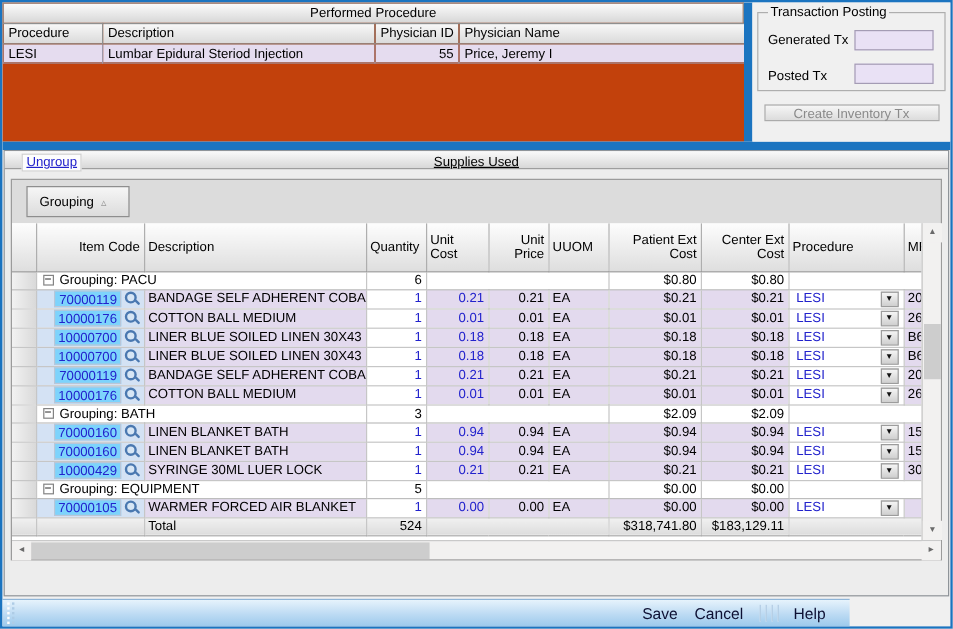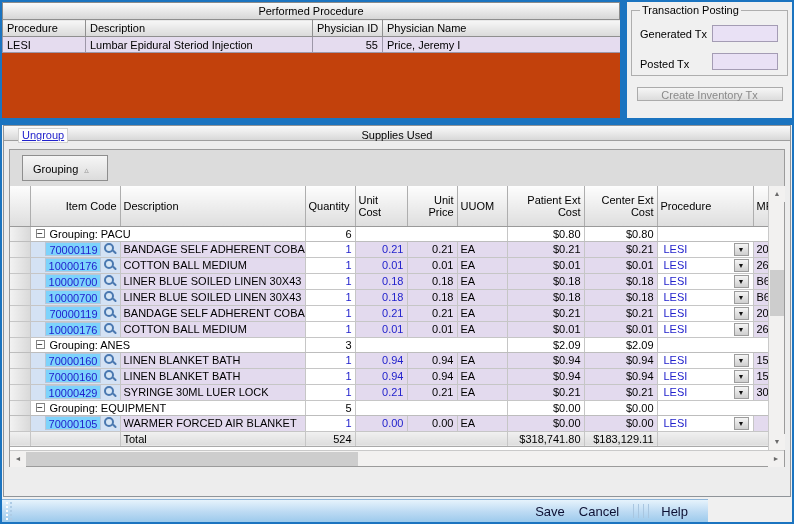--- a/index.html
+++ b/index.html
@@ -55,20 +55,21 @@
     text-align:center;cursor:default;
   }
   .tx-create{display:block;margin:11px auto 0 auto;width:146px;height:14px;color:#8a8a8a;border-color:#ababab;}
 
   
   .supplies-panel{left:1px;top:123px;width:788px;height:372px;background:#ededed;border:1px solid #8f9499;}
   .sup-title{
     position:absolute;left:0;top:0;width:786px;height:15px;line-height:18px;
     background:linear-gradient(#fafafa,#d8d8d8);border-bottom:1px solid #9e9e9e;
     text-align:center;
+    text-decoration:underline;
   }
   .ungroup{
     position:absolute;left:14px;top:2px;color:#2222cc;text-decoration:underline;cursor:pointer;
     background:#fdfdfd;padding:0 3px;border:1px solid #d0d0d0;line-height:13px;
   }
   .grid-ctrl{
     position:absolute;left:5px;top:23px;width:776px;height:318px;
     border:1px solid #9b9b9b;background:#dcdcdc;
   }
   .grouping-btn{
@@ -345,21 +346,21 @@
                 <td class="proccell">
                   <div class="procwrap">
                     <span class="proctext">LESI</span>
                     <span class="dd">▼</span>
                   </div>
                 </td>
                 <td class="purple">260</td>
               </tr>
               <tr class="group-row">
                 <td class="sel"></td>
-                <td class="" colspan="2"><span class="minus">−</span><span class="">Grouping: ANES</span></td>
+                <td class="" colspan="2"><span class="minus">−</span><span class="">Grouping: BATH</span></td>
                 <td class="num">3</td>
                 <td class="" colspan="3"></td>
                 <td class="num">$2.09</td>
                 <td class="num">$2.09</td>
                 <td class="" colspan="2"></td>
               </tr>
               <tr>
                 <td class="sel"></td>
                 <td class="codecell"><span class="codebox">70000160</span><span class="mag"></span></td>
                 <td class="purple">LINEN BLANKET BATH</td>

